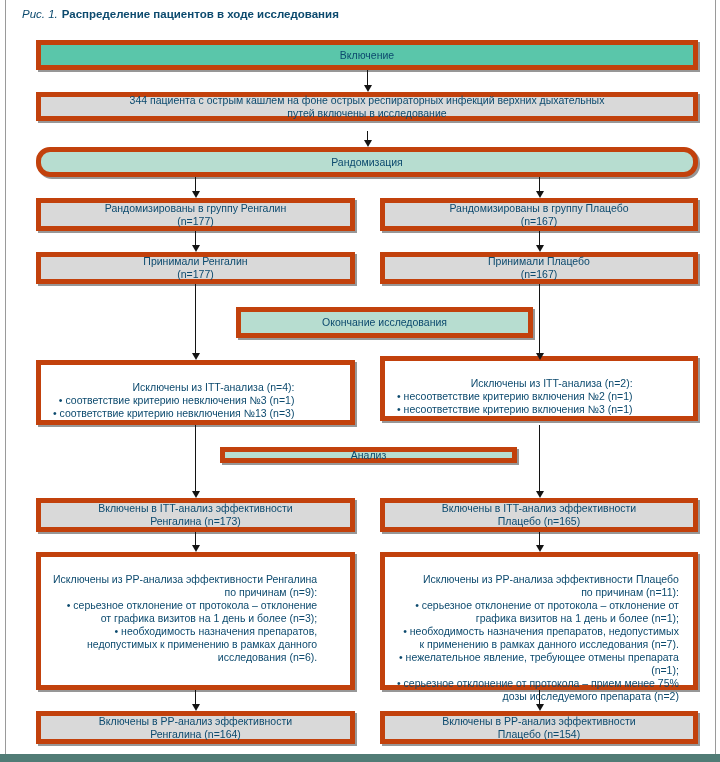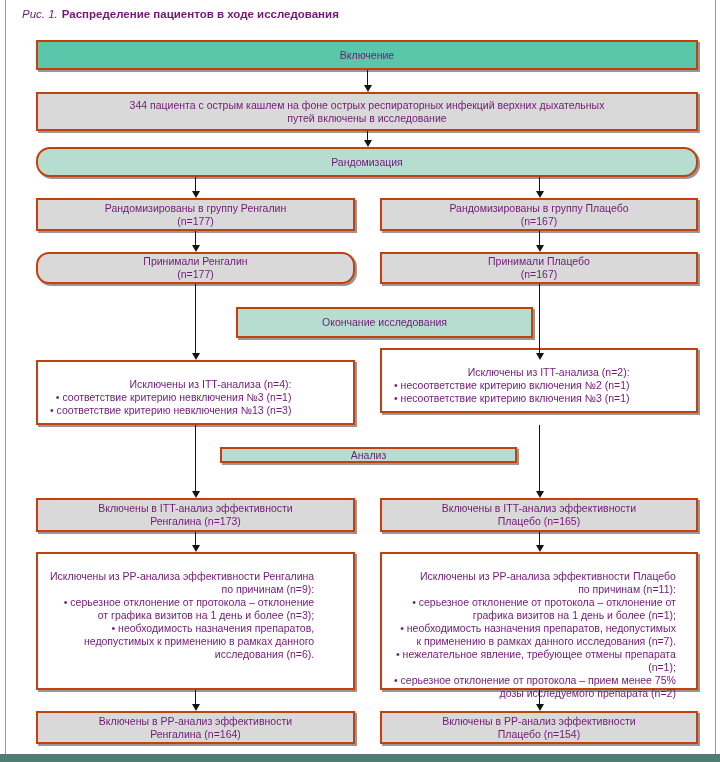--- a/index.html
+++ b/index.html
@@ -1,54 +1,54 @@
 <!DOCTYPE html>
 <html lang="ru"><head>
 <meta charset="utf-8">
 <style>
   html,body { margin:0; padding:0; background:#fff; }
   .page {
     position:relative; width:720px; height:762px; background:#ffffff;
-    font-family:"Liberation Sans", sans-serif; color:#701a75; overflow:hidden;
+    font-family:"Liberation Sans", sans-serif; color:#0c4a6e; overflow:hidden;
   }
   .edge { position:absolute; top:0; width:1px; height:754px; background:#9a9a9a; }
   .edge-left  { left:5px; }
   .edge-right { left:715px; }
   .band { position:absolute; left:0; top:754px; width:720px; height:8px; background:#517c76; }
 
   .caption { position:absolute; left:22px; top:8px; font-size:11.5px; white-space:nowrap; }
   .caption .pfx { font-style:italic; }
   .caption .ttl { font-weight:bold; margin-left:4px; }
 
   .node {
     position:absolute; box-sizing:border-box;
     display:flex; align-items:center; justify-content:center;
     text-align:center; font-size:10.5px; line-height:13px;
     white-space:pre-line;
-    border:2px solid #c2410c; box-shadow:2px 2px 0 #979797;
+    border:5px solid #c2410c; box-shadow:2px 2px 0 #979797;
   }
   .teal  { background:#5ac6aa; }
   .mint  { background:#b7ddd0; }
   .gray  { background:#d9d9d9; }
   .white {
     background:#ffffff; align-items:flex-start; justify-content:flex-start;
     text-align:right; padding:16px 10px 0 12px;
   }
 
   
   #n-incl { left:36px;  top:40px;  width:662px; height:30px; }
-  #n-enr  { left:36px;  top:92px;  width:662px; height:39px; }
+  #n-enr  { left:36px;  top:92px;  width:662px; height:29px; }
   #n-rand { left:36px;  top:147px; width:662px; height:30px;border-radius:14px; }
   #n-rgl  { left:36px;  top:198px; width:319px; height:33px; }
   #n-rpl  { left:380px; top:198px; width:318px; height:33px; }
-  #n-tgl  { left:36px;  top:252px; width:319px; height:32px;border-radius:13px; }
+  #n-tgl  { left:36px;  top:252px; width:319px; height:32px; }
   #n-tpl  { left:380px; top:252px; width:318px; height:32px; }
   #n-end  { left:236px; top:307px; width:297px; height:31px; }
   #n-exl  { left:36px;  top:360px; width:319px; height:65px; }
-  #n-exr  { left:380px; top:348px; width:318px; height:65px; }
+  #n-exr  { left:380px; top:356px; width:318px; height:65px; }
   #n-ana  { left:220px; top:447px; width:297px; height:16px; }
   #n-itl  { left:36px;  top:498px; width:319px; height:34px; }
   #n-itr  { left:380px; top:498px; width:318px; height:34px; }
   #n-pxl  { left:36px;  top:552px; width:319px; height:138px; }
   #n-pxr  { left:380px; top:552px; width:318px; height:138px; }
   #n-ppl  { left:36px;  top:711px; width:319px; height:33px; }
   #n-ppr  { left:380px; top:711px; width:318px; height:33px; }
 
   
   .arrow { position:absolute; width:9px; }

